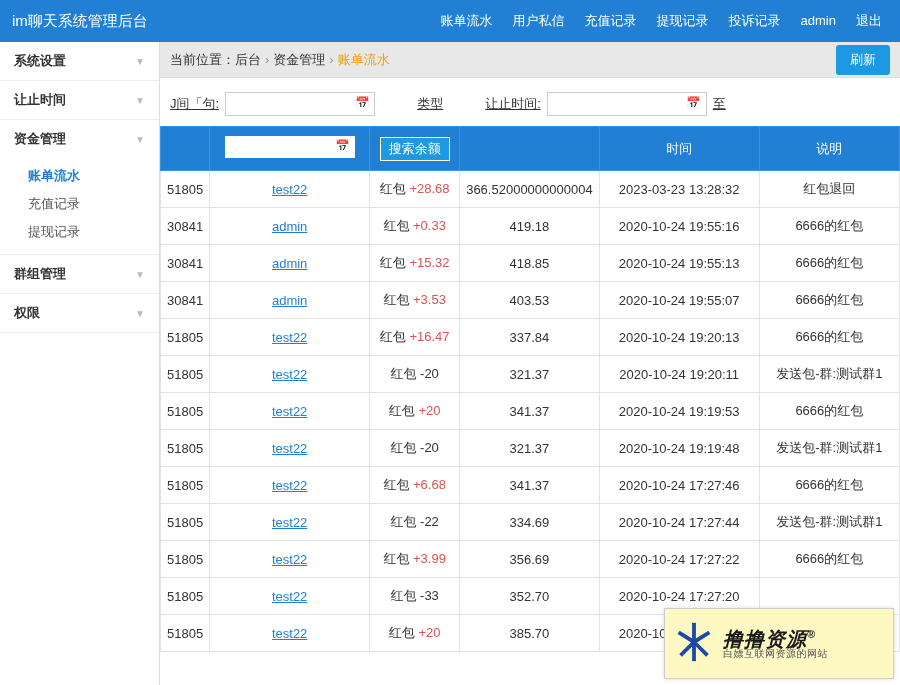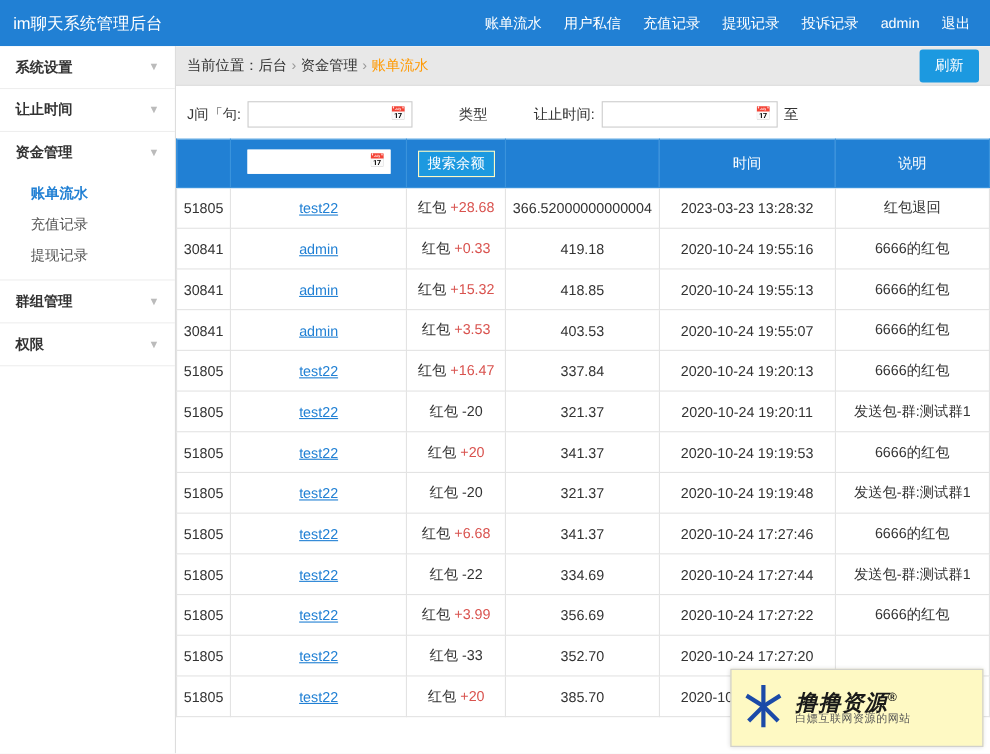--- a/index.html
+++ b/index.html
@@ -22,21 +22,21 @@
 
 .content { flex: 1; background: #fff; position: relative; overflow: hidden; }
 
 .crumbbar { background: #e8e8e8; height: 36px; display: flex; align-items: center; padding: 0 10px; border-bottom: 1px solid #ddd; }
 .crumb-lead { font-weight: 500; color: #333; }
 .crumb-sep { color: #999; margin: 0 4px; }
 .crumb-a { color: #333; }
 .crumb-active { color: #f90; font-weight: 500; }
 .refresh-btn { margin-left: auto; background: #1c99e0; color: #fff; border: none; padding: 6px 14px; border-radius: 3px; cursor: pointer; font-size: 13px; }
 
-.filterbar { padding: 14px 10px 10px 10px; display: flex; align-items: center; gap: 6px; flex-wrap: wrap; }
+.filterbar { padding: 14px 10px 10px 10px; display: flex; align-items: center; gap: 6px; flex-wrap: wrap; text-decoration: underline; }
 .flabel { color: #333; font-size: 13px; }
 .finput { border: 1px solid #ccc; height: 24px; padding: 0 22px 0 6px; font-size: 12px; background: #fff; position: relative; }
 .finput .cal { position: absolute; right: 4px; top: 3px; color: #aaa; font-size: 12px; }
 
 table.grid { width: 100%; border-collapse: collapse; font-size: 13px; }
 table.grid th { background: #2180d4; color: #fff; font-weight: 500; padding: 9px 6px; border: 1px solid #3a93dc; text-align: center; }
 table.grid td { border: 1px solid #e3e3e3; padding: 9px 6px; text-align: center; vertical-align: middle; }
 table.grid td.link a { color: #2180d4; text-decoration: underline; cursor: pointer; }
 .amt-pos { color: #d9534f; }
 .amt-neg { color: #333; }

